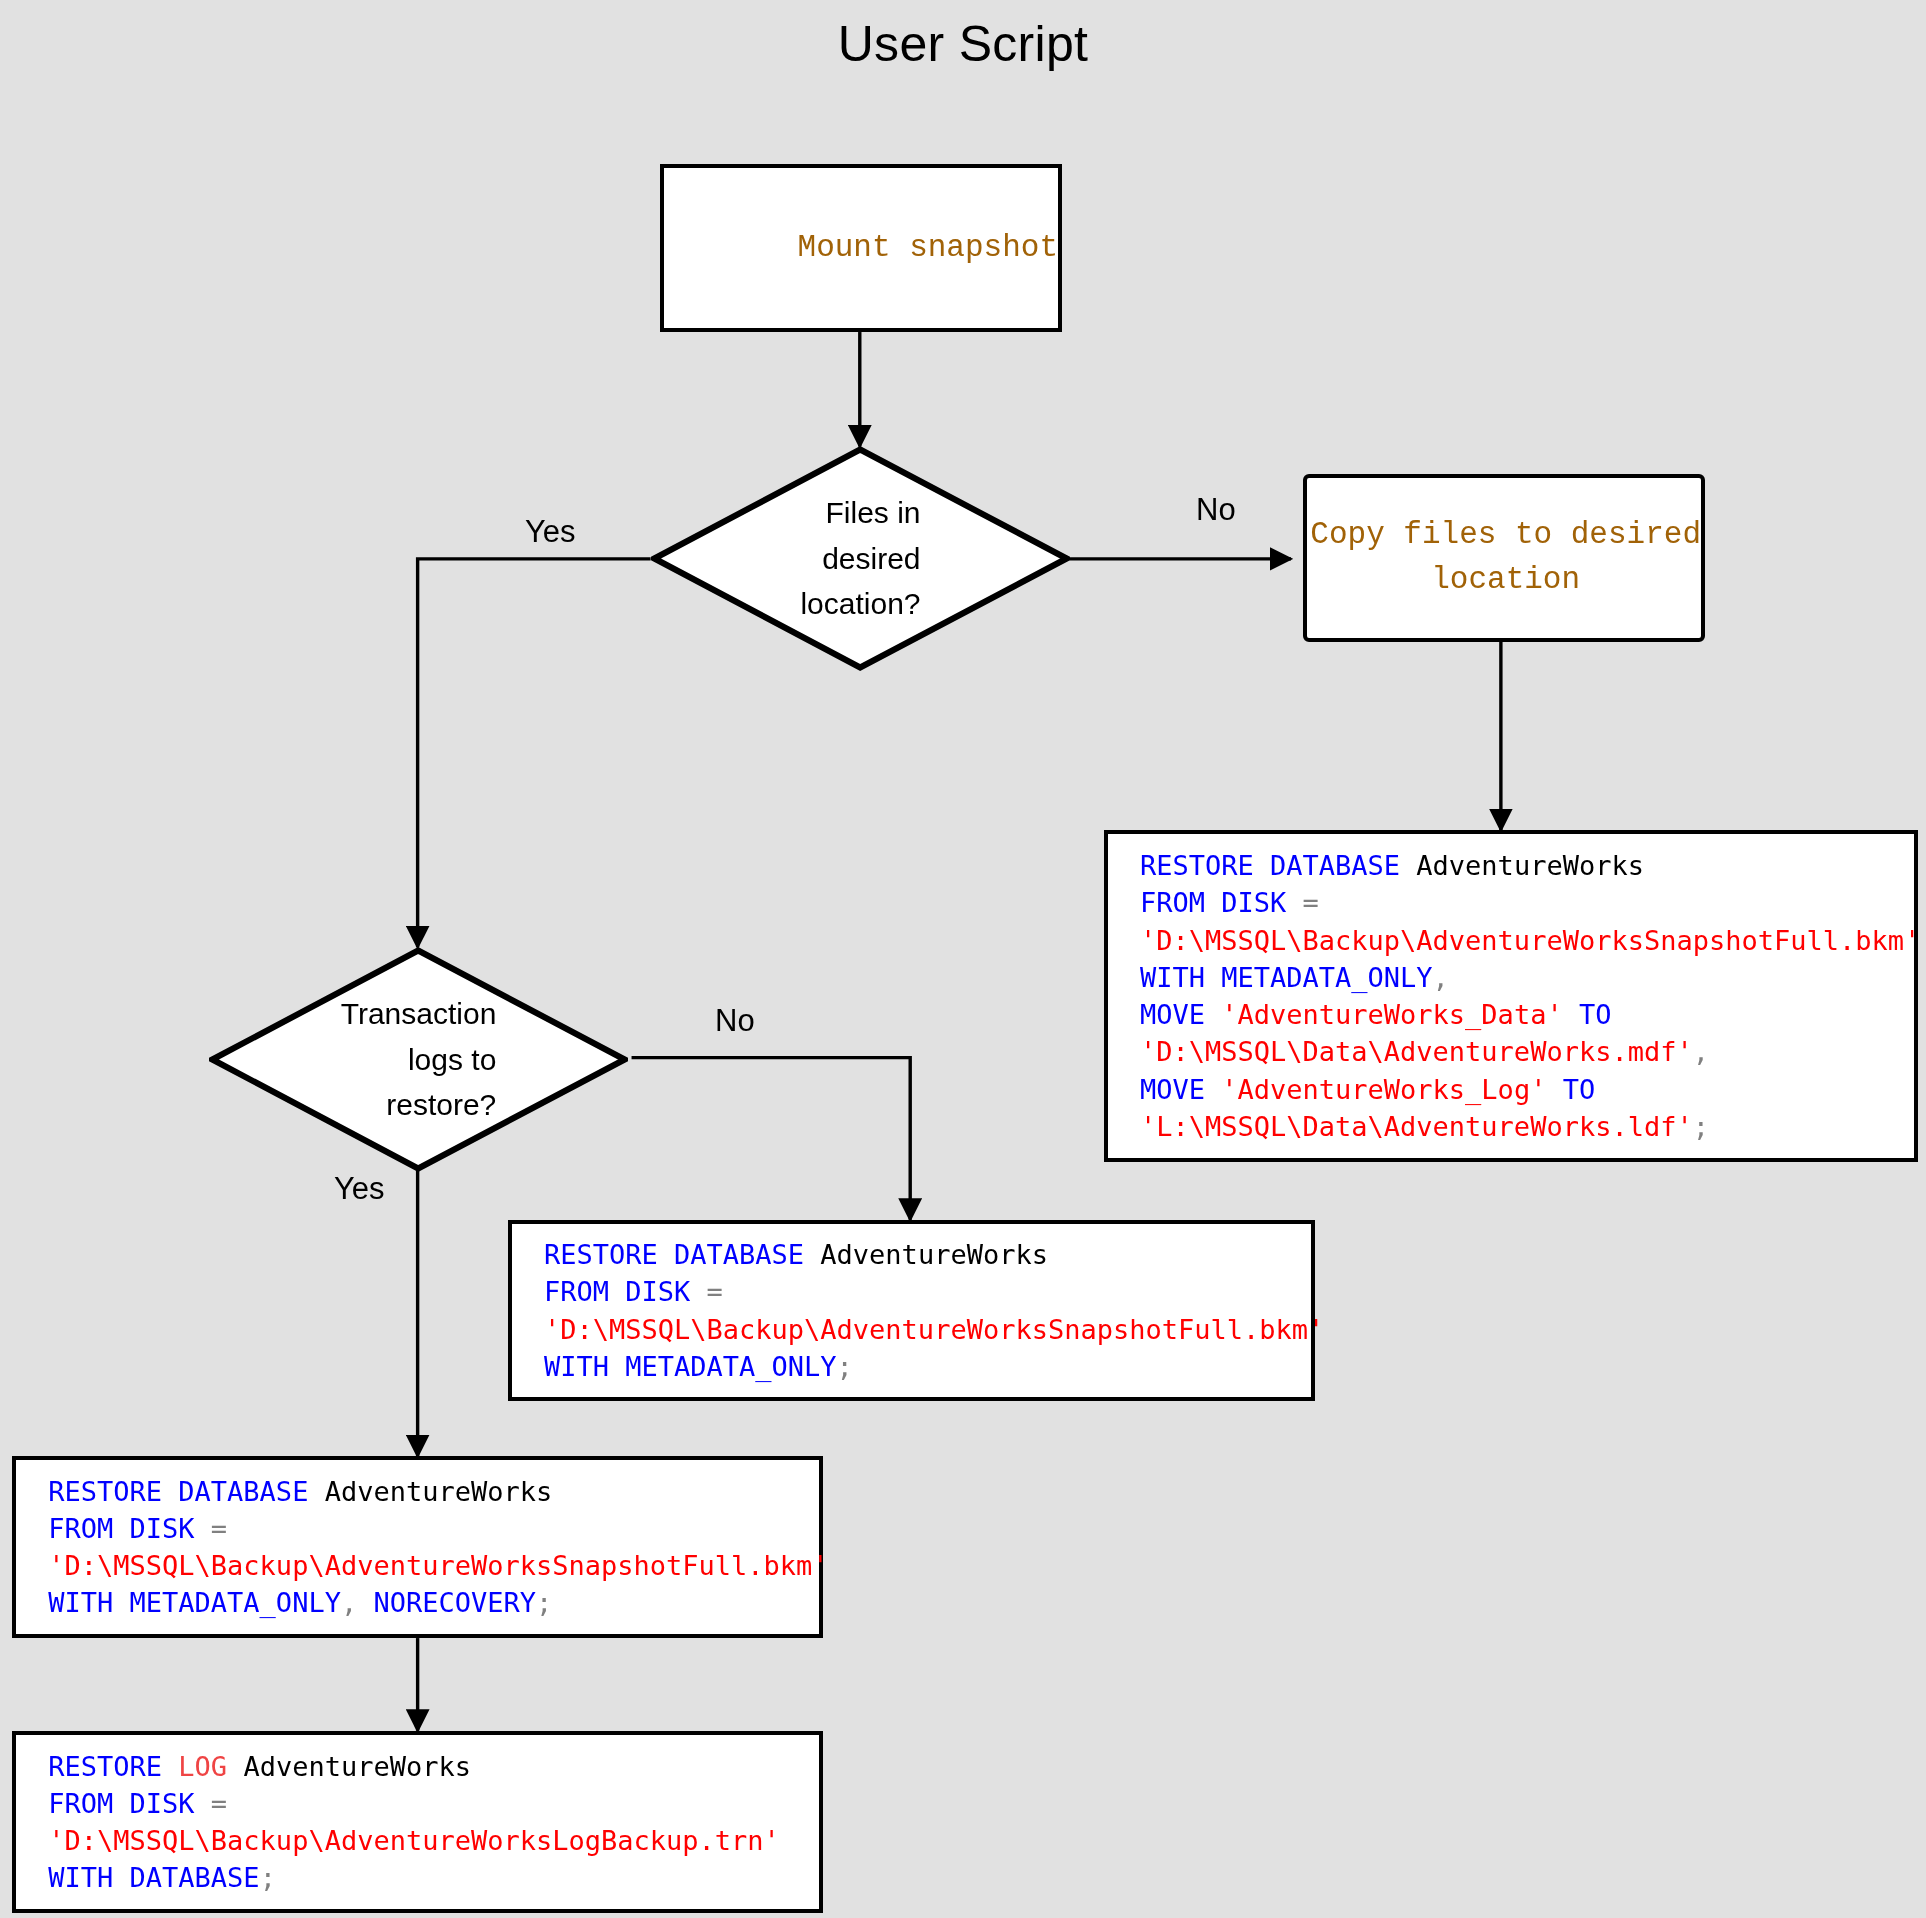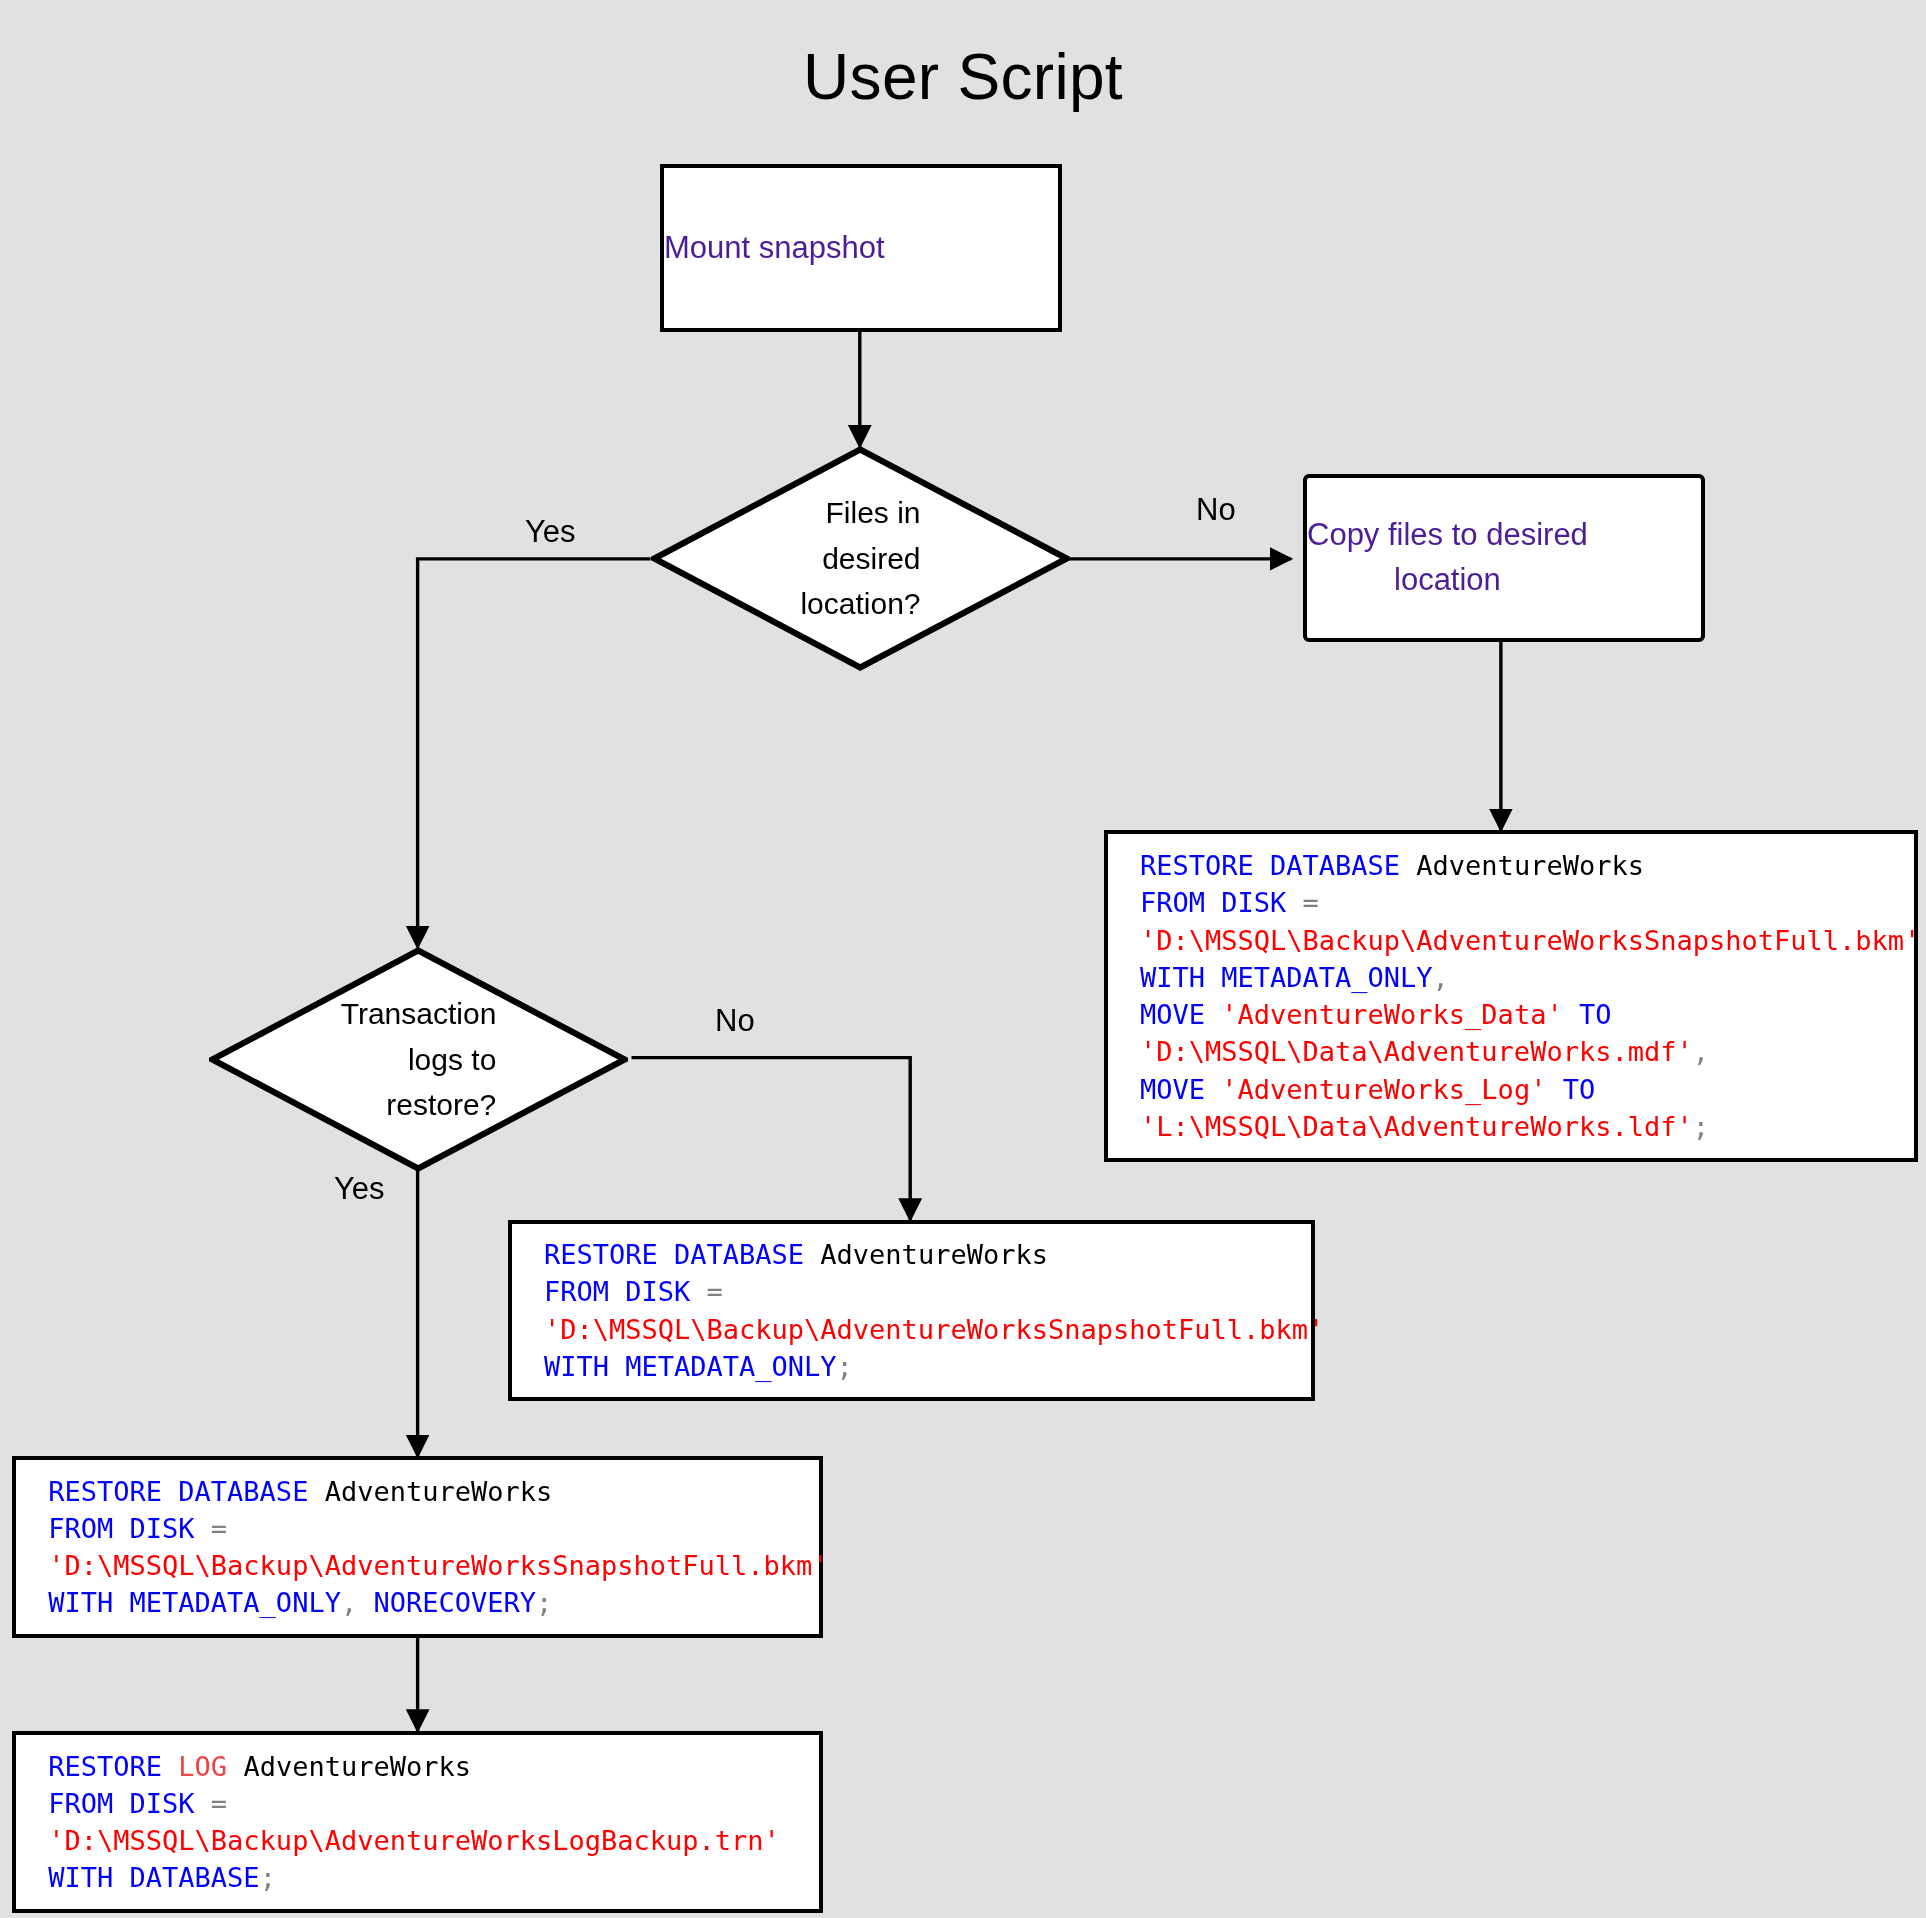--- a/index.html
+++ b/index.html
@@ -24,39 +24,39 @@
     height: 1919px;
     pointer-events: none;
   }
 
   .title {
     position: absolute;
     left: 0;
     top: 15px;
     width: 1926px;
     text-align: center;
-    font-size: 64px;
+    font-size: 50px;
     color: #000;
     letter-spacing: 0.3px;
-    margin-top: 25px;
   }
 
   
   .proc {
     position: absolute;
     background: #ffffff;
     border: 4.8px solid #000000;
     box-sizing: border-box;
     display: flex;
     align-items: center;
-    justify-content: flex-start;
+    justify-content: flex-end;
     text-align: center;
     font-size: 31px;
     line-height: 1.45;
-    color: #4c1d95;
+    color: #a16207;
+    font-family: Liberation Mono, monospace;
   }
 
   
   .diamond-wrap {
     position: absolute;
   }
   .diamond-wrap svg {
     position: absolute;
     left: 0;
     top: 0;

